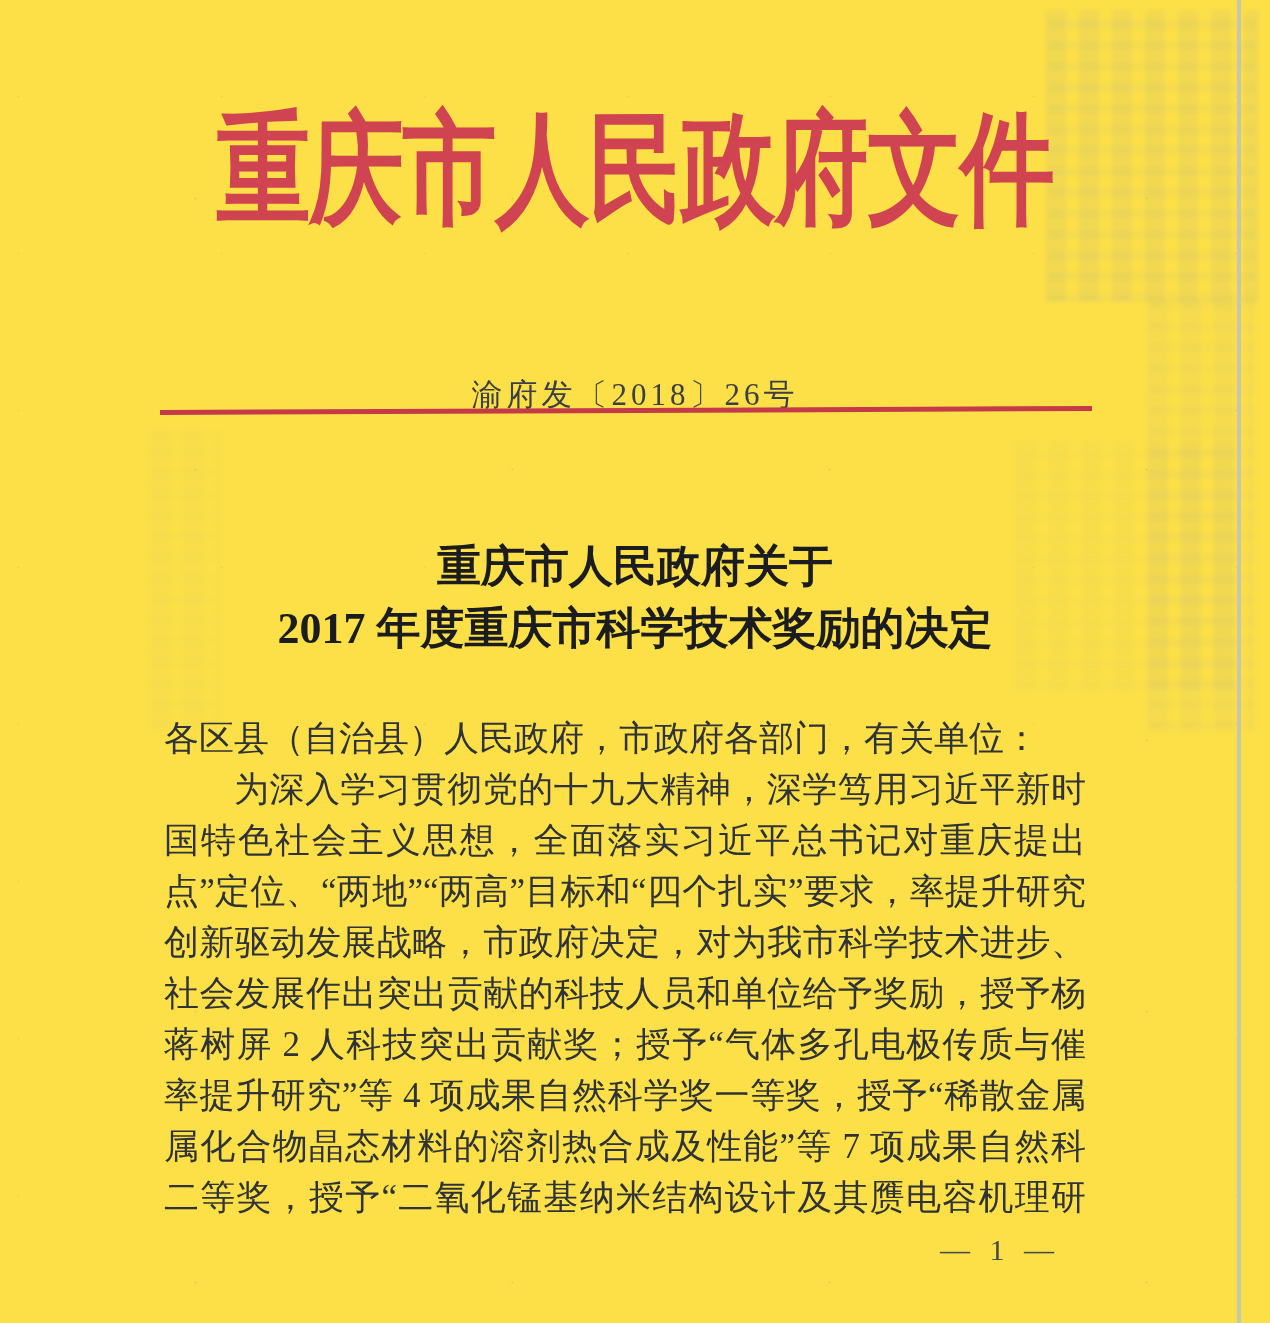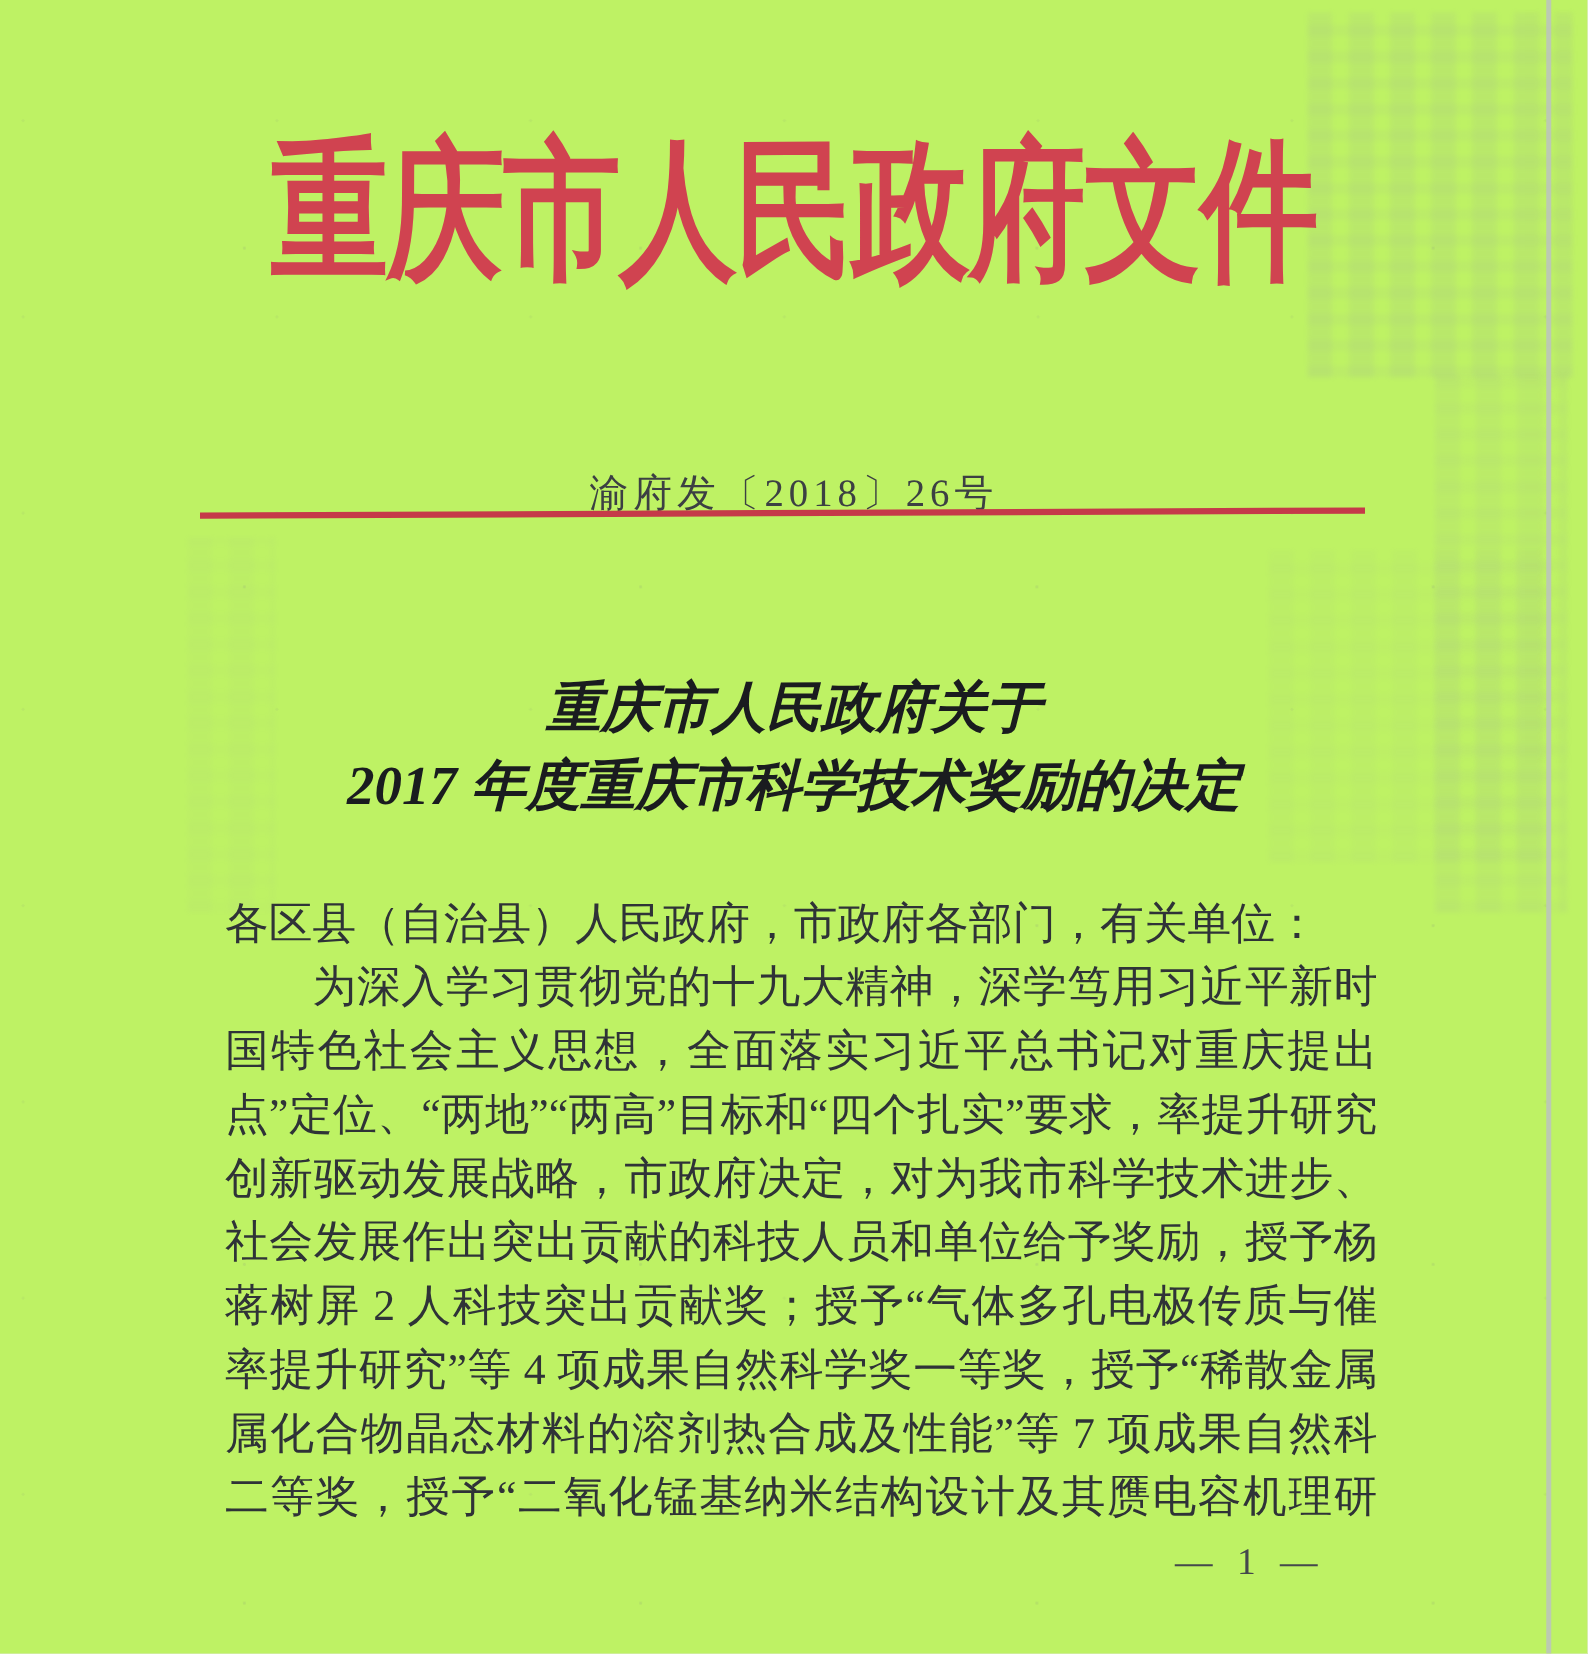--- a/index.html
+++ b/index.html
@@ -60,24 +60,23 @@
     position:absolute;top:408px;left:160px;width:932px;height:5px;
     background:var(--rule-red,#c53a49);
     transform:rotate(-0.25deg);
   }
   .doc-title{
     position:absolute;top:536px;left:0;width:100%;
     text-align:center;
     font-size:44px;line-height:62px;
     font-weight:bold;
     color:var(--title-ink,#1a1c1f);
-    font-style:italic;
   }
   .body-block{
-    position:absolute;top:713px;left:180px;width:922px;
+    position:absolute;top:713px;left:164px;width:922px;
     font-size:35px;
     color:var(--body-ink,#2f3337);
   }
   .body-line{
     height:51px;line-height:51px;
     text-align:justify;
     text-align-last:justify;
     text-justify:inter-character;
     overflow:hidden;
   }
@@ -87,21 +86,21 @@
     position:absolute;top:1230px;left:880px;width:240px;
     text-align:center;
     font-size:30px;line-height:40px;
     letter-spacing:6px;
     color:#44484c;
   }
 </style>
 </head>
 <body>
 
-<div class="page" style="background: #bef264;">
+<div class="page" style="background: #fde047;">
 
   <div class="speckle"></div>
   <div class="ghost ghost-tr"></div>
   <div class="ghost ghost-r1"></div>
   <div class="ghost ghost-r2"></div>
   <div class="ghost ghost-l"></div>
   <div class="edge-right"></div>
 
   <div class="masthead">重庆市人民政府文件</div>
 

